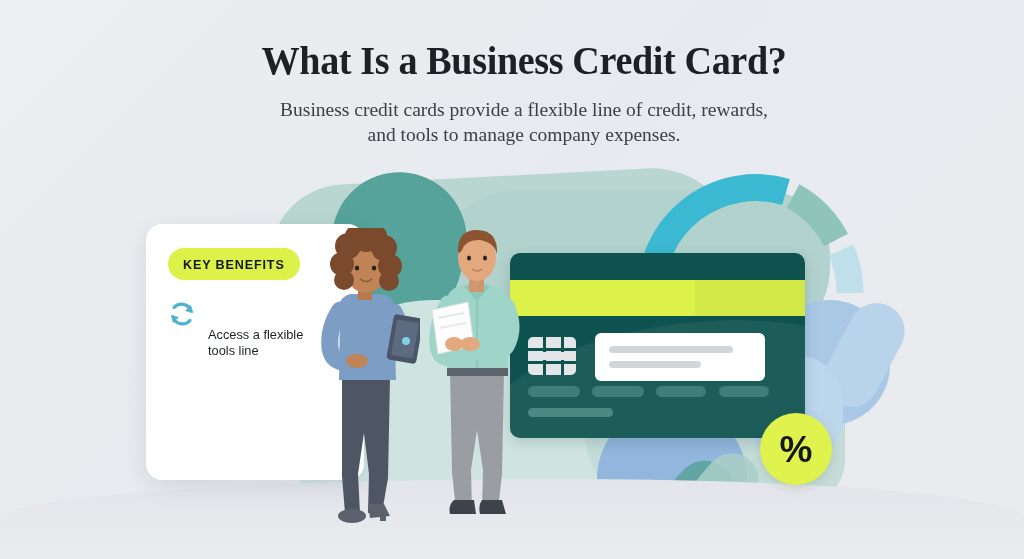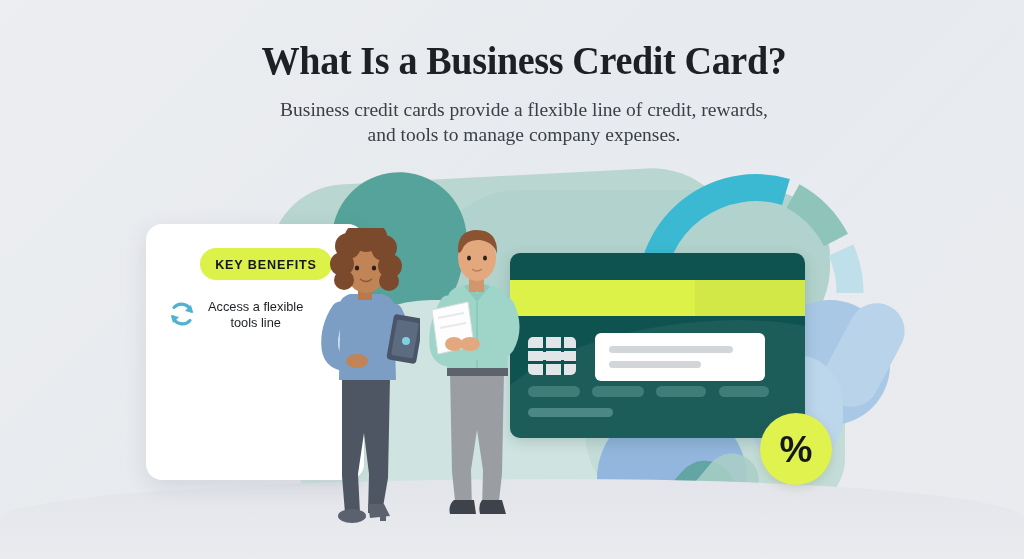--- a/index.html
+++ b/index.html
@@ -121,34 +121,34 @@
     font-family:"Liberation Sans", sans-serif;
     font-weight:700; font-size:37px; color:#15181b; line-height:1;
   }
 
   
   #benefits-card {
     position:absolute; left:146px; top:224px; width:218px; height:256px;
     background:#fff; border-radius:16px; z-index:25;
     box-shadow:0 6px 22px rgba(60,70,90,.13);
     padding:24px 0 17px 22px;
-    text-align:center;
   }
   #key-benefits-badge {
     display:inline-block; background:#ddf249; border-radius:20px;
     padding:7px 15px 7px 15px;
   }
   #key-benefits-badge span {
     font-weight:700; font-size:12.6px; letter-spacing:.85px; color:#15181b;
   }
   .benefit-row { display:flex; align-items:flex-start; gap:12px; margin-top:19px; }
   .benefit-icon { flex:0 0 28px; width:28px; height:28px; margin-top:1px; }
   .benefit-text {
     font-size:12.8px; line-height:15.5px; color:#1d2125; font-weight:400;
     max-width:142px;
+    margin-top:28px;
   }
 
   
   .person { position:absolute; z-index:28; }
   #person-woman { left:312px; top:228px; width:108px; height:296px; }
   #person-man   { left:424px; top:222px; width:106px; height:302px; }
 
   
   #ground {
     position:absolute; left:0; bottom:0; width:1024px; height:80px;

